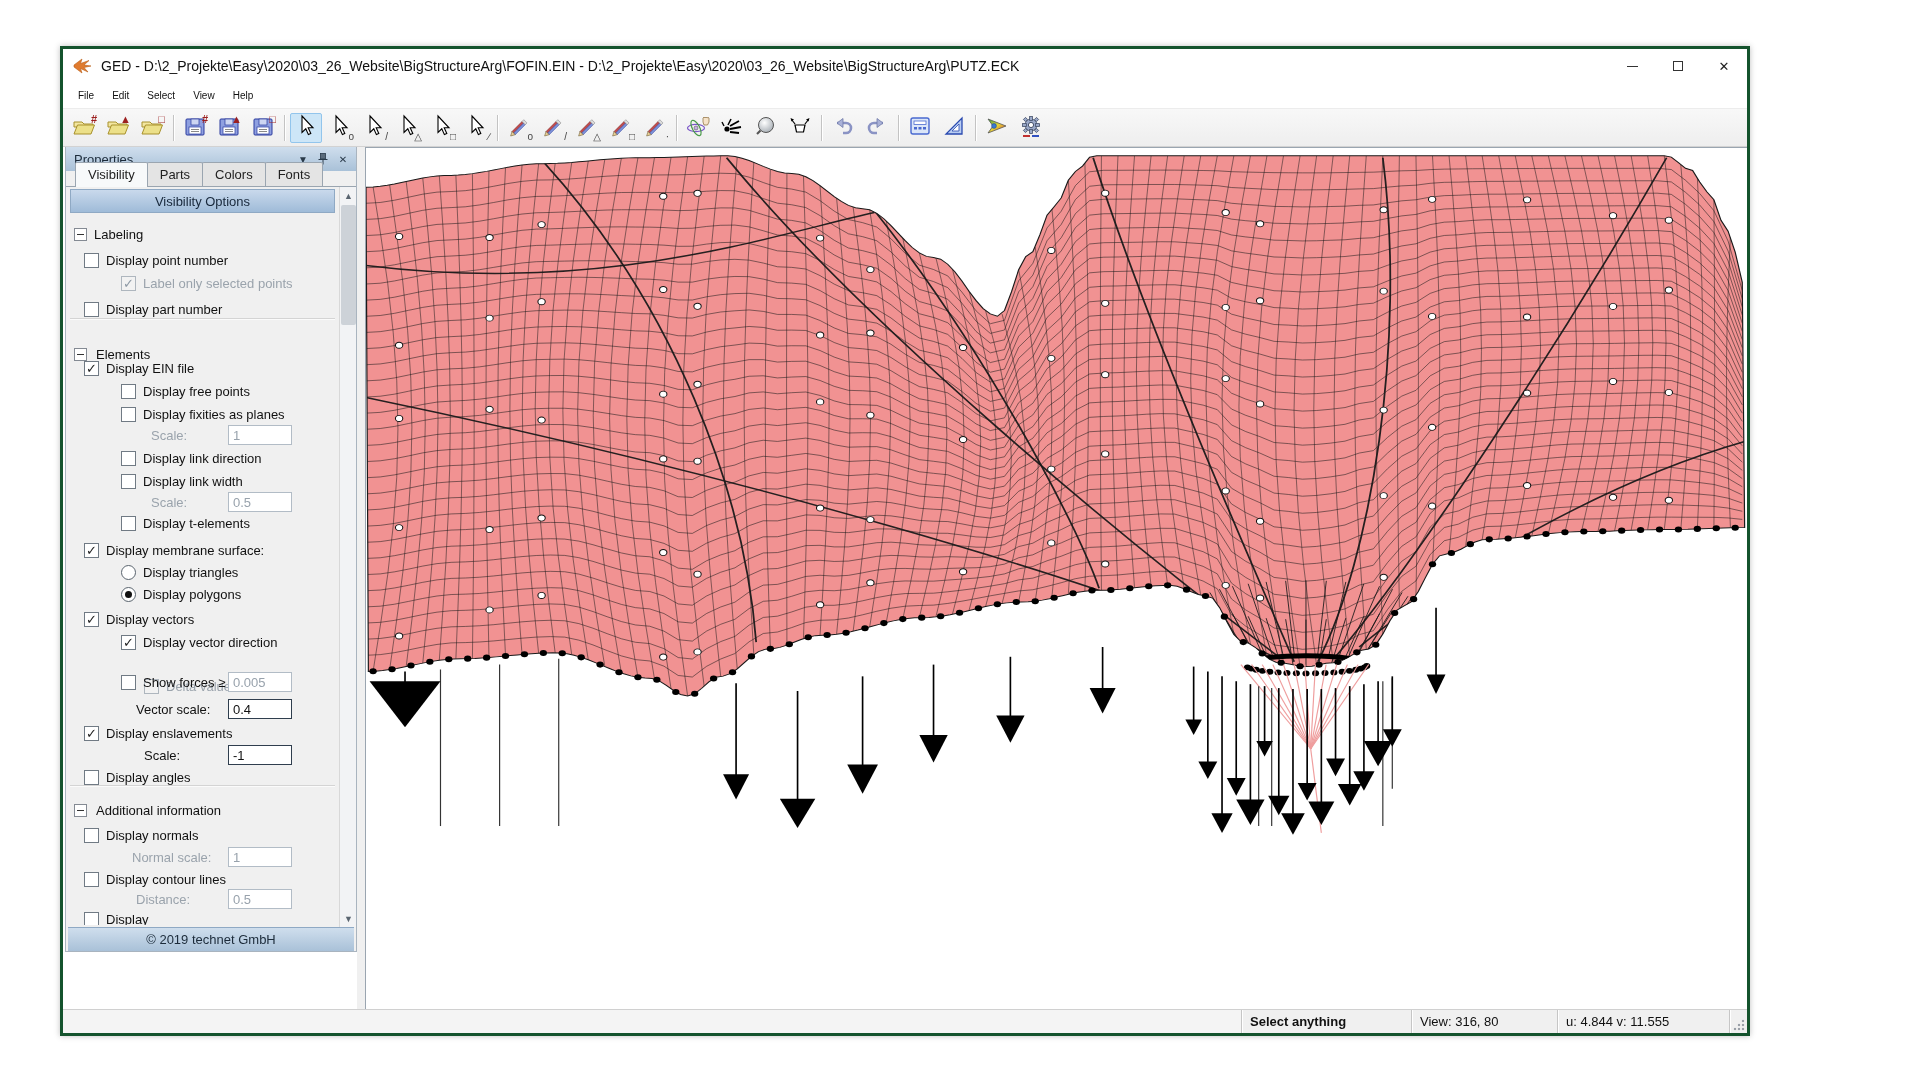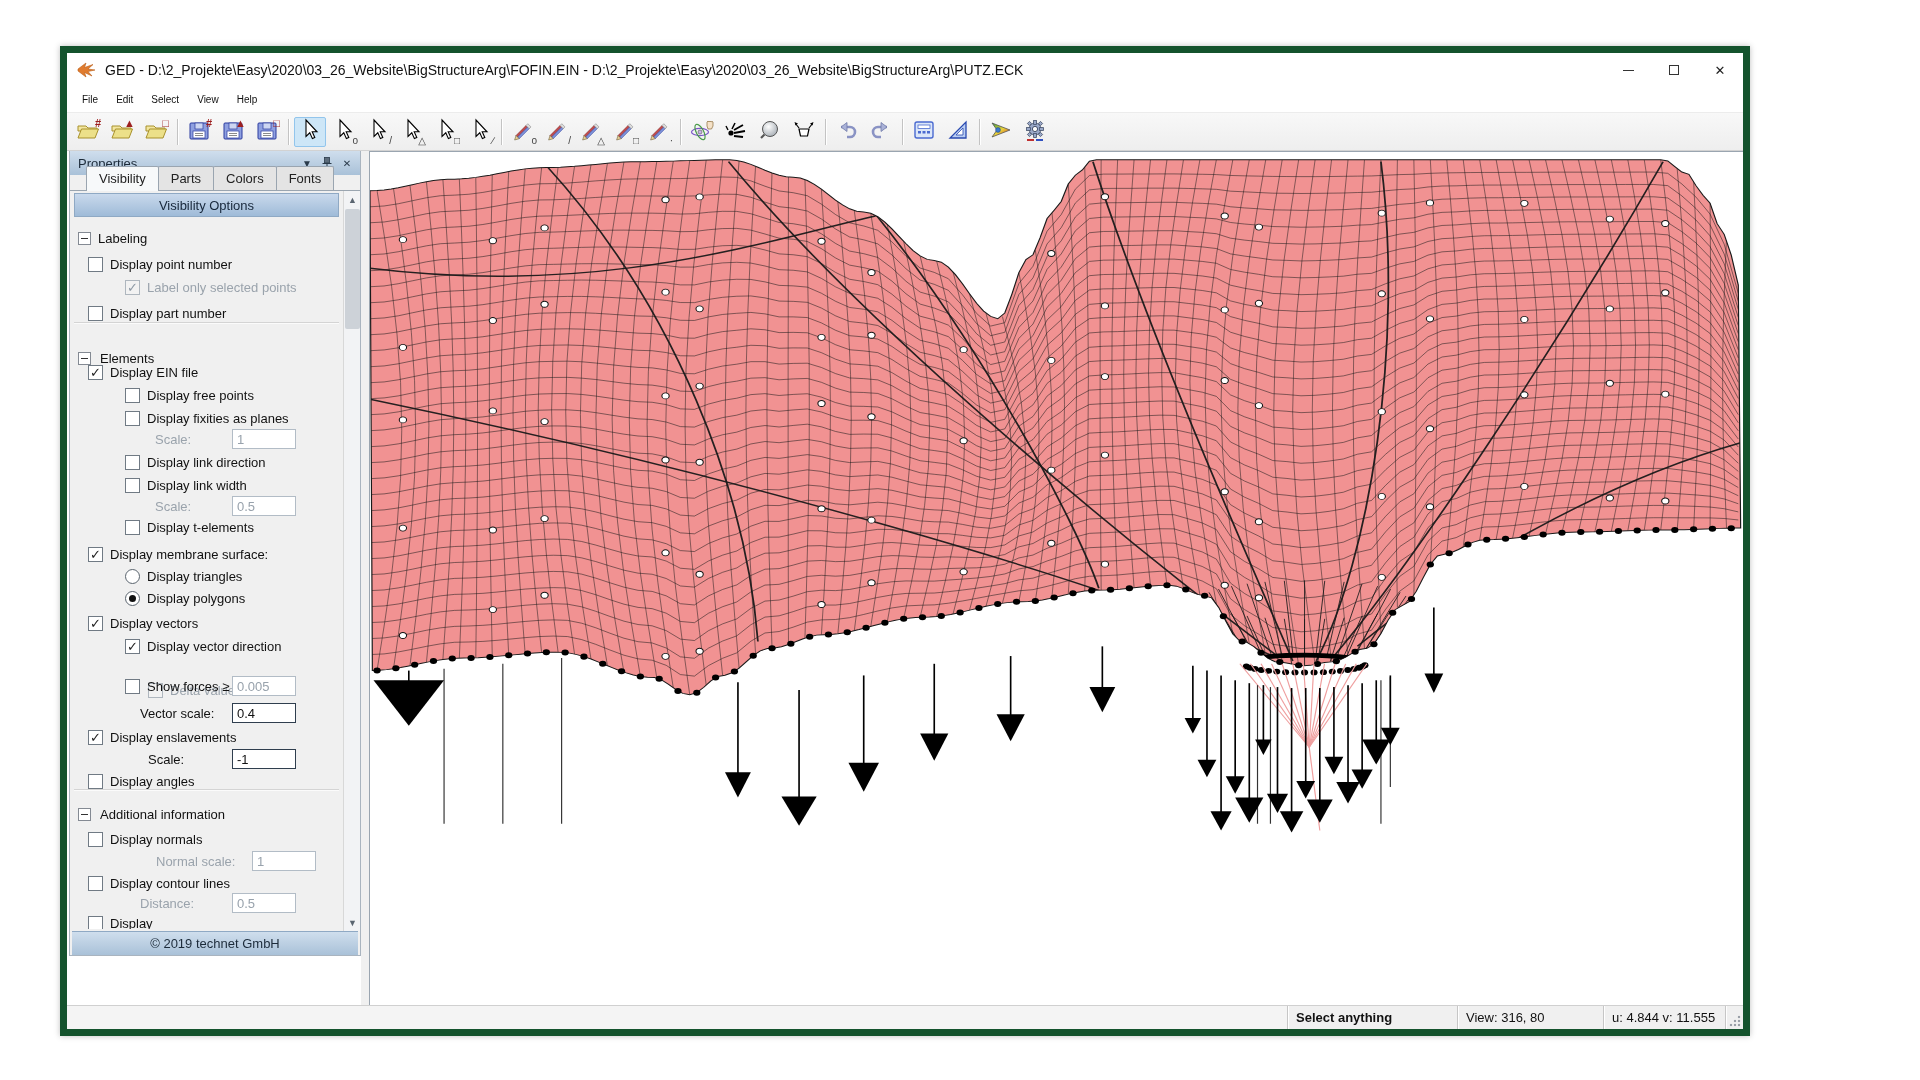--- a/index.html
+++ b/index.html
@@ -1,19 +1,19 @@
 <!DOCTYPE html>
 <html><head>
 <meta charset="utf-8">
 <style>
   html,body{margin:0;padding:0;background:#ffffff;width:1920px;height:1080px;overflow:hidden;
     font-family:"Liberation Sans",sans-serif;}
   *{box-sizing:border-box;}
   .window{position:absolute;left:60px;top:46px;width:1690px;height:990px;background:#f0abfc;
-    border:7px solid #14532d;box-shadow:0 0 6px rgba(0,0,0,.25);display:flex;flex-direction:column;}
+    border:3px solid #14532d;box-shadow:0 0 6px rgba(0,0,0,.25);display:flex;flex-direction:column;}
   
   .titlebar{height:34px;background:#ffffff;display:flex;align-items:center;flex:0 0 auto;}
   .app-icon{width:20px;height:20px;margin:0 8px 0 10px;flex:0 0 auto;}
   .title-text{font-size:14px;color:#111;white-space:nowrap;overflow:hidden;flex:1 1 auto;}
   .winbtns{display:flex;flex:0 0 auto;height:100%;}
   .winbtn{width:46px;height:100%;display:flex;align-items:center;justify-content:center;color:#222;font-size:13px;}
   .glyph-min{width:11px;height:1px;background:#333;}
   .glyph-max{width:10px;height:10px;border:1px solid #333;}
   
   .menubar{height:26px;background:#ffffff;border-bottom:1px solid #ececec;display:flex;align-items:center;
@@ -33,21 +33,21 @@
   .main{flex:1 1 auto;display:flex;background:#ffffff;position:relative;min-height:0;}
   
   .panel{width:292px;margin-left:2px;background:#f0f0f0;border:1px solid #a9b4bf;border-top:none;
     align-self:flex-start;flex:0 0 auto;}
   .panel-title{height:24px;background:linear-gradient(#cfdeed,#a9c1d8);display:flex;align-items:center;
     padding:0 4px 0 8px;font-size:13px;color:#1c2b3a;}
   .panel-title-label{flex:1 1 auto;}
   .ptbtn{width:18px;height:18px;display:flex;align-items:center;justify-content:center;color:#2a3a4a;
     font-size:10px;margin-left:2px;}
   .tabs{height:16px;display:flex;align-items:flex-end;background:#f0f0f0;border-bottom:1px solid #9aa5b0;
-    padding-left:16px;}
+    padding-left:9px;}
   .tab{font-size:13px;color:#222;padding:4px 12px 4px;border:1px solid #9aa5b0;border-bottom:none;
     background:#e4e4e4;margin-right:-1px;border-radius:2px 2px 0 0;}
   .tab.active{background:#f7f9fa;position:relative;top:1px;padding-bottom:5px;}
   .panel-content{position:relative;height:764px;background:#f0f0f0;overflow:hidden;}
   .prow{position:absolute;left:0;right:17px;height:20px;display:flex;align-items:center;font-size:13px;color:#111;}
   .prow .lbl{white-space:nowrap;}
   .vis-header{left:4px;right:21px;background:linear-gradient(#c9d9ec,#9fbbd8);border:1px solid #8fa9c4;
     justify-content:center;color:#17273a;height:24px;}
   .group-box{position:absolute;width:13px;height:13px;border:1px solid #848a93;background:#ffffff;
     display:flex;align-items:center;justify-content:center;}
@@ -405,21 +405,21 @@
             <span class="lbl" style="margin-left:40px">Display</span>
           </div>
           <div class="prow" style="top: 702px;">
             <span class="lbl dis" style="margin-left:70px">Distance:</span>
             <span class="pinput dis">0.5</span>
           </div>
           <div class="prow" style="top: 682px;">
             <span class="cb" style="left:18px"></span>
             <span class="lbl" style="margin-left:40px">Display contour lines</span>
           </div>
-          <div class="prow" style="top: 660px; margin-left: 20px;">
+          <div class="prow" style="top: 660px;">
             <span class="lbl dis" style="margin-left:66px">Normal scale:</span>
             <span class="pinput dis">1</span>
           </div>
           <div class="prow" style="top: 638px;">
             <span class="cb" style="left:18px"></span>
             <span class="lbl" style="margin-left:40px">Display normals</span>
           </div>
           <div class="prow" style="top: 613px;">
             <span class="group-box" style="left:8px"></span>
             <span class="lbl" style="margin-left:30px">Additional information</span>
@@ -938,16 +938,16 @@
           <line x1="868" y1="540" x2="868" y2="597" stroke="#000" stroke-width="1.4"></line>
           <path d="M860,594 L876,594 L868,612 Z" fill="#000"></path>
         </svg>
     </div>
   </div>
 
   <div class="statusbar">
     <div class="sseg spacer"></div>
     <div class="sseg bold" style="width:170px">Select anything</div>
     <div class="sseg" style="width:146px">View: 316, 80</div>
-    <div class="sseg" style="width:122px">u: 4.844 v: 11.555</div>
+    <div class="sseg" style="width:172px">u: 4.844 v: 11.555</div>
     <div class="sseg grip"></div>
   </div>
 </div>
 
 </body></html>

